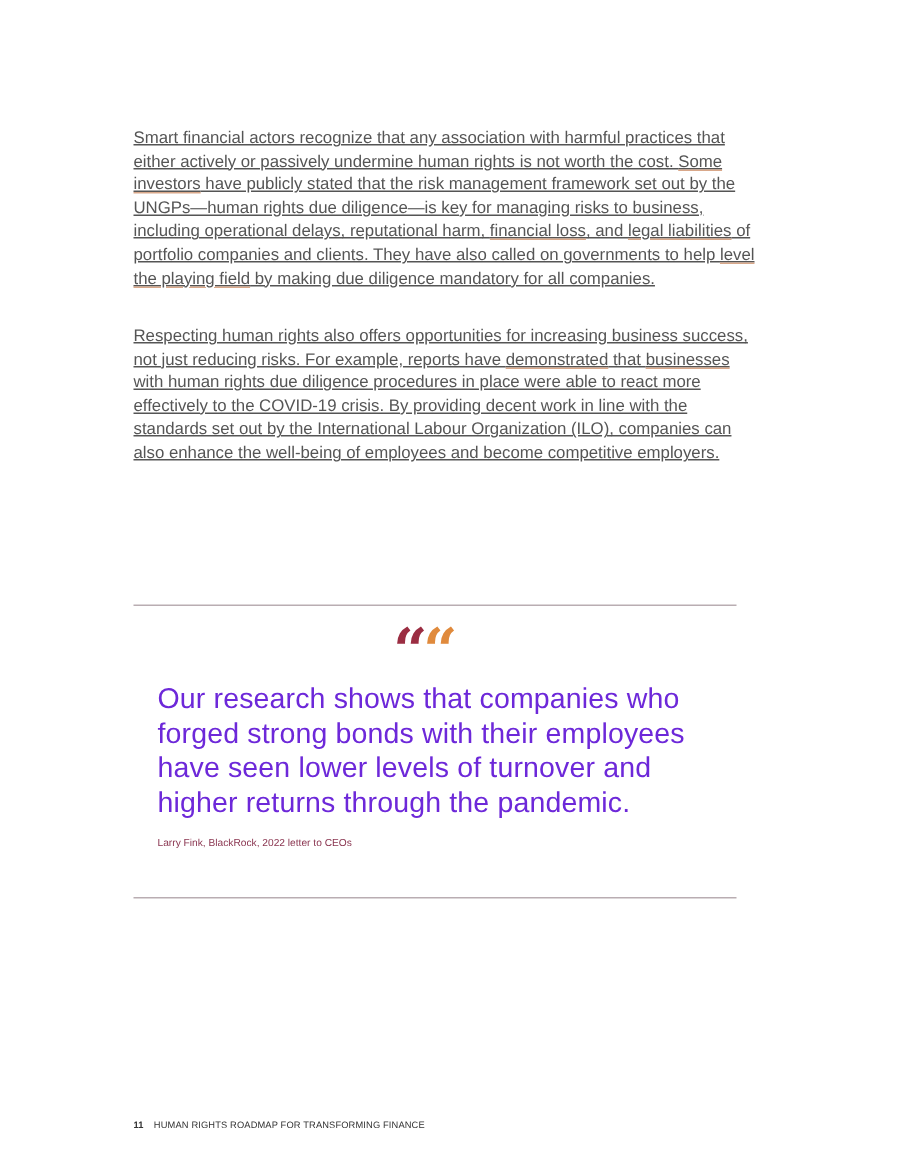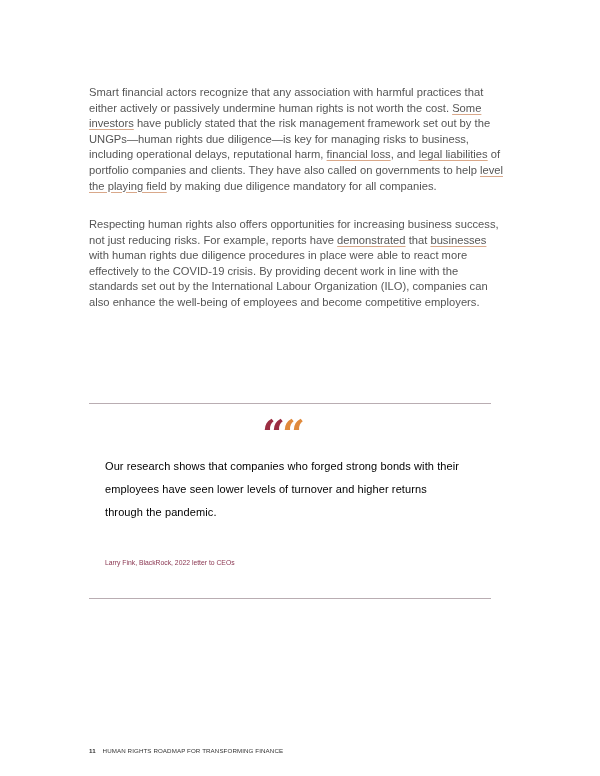--- a/index.html
+++ b/index.html
@@ -1,33 +1,33 @@
 <!DOCTYPE html>
 <html><head>
 <meta charset="utf-8">
 <style>
   html, body { margin: 0; padding: 0; background: #ffffff; }
   body { width: 600px; height: 776px; position: relative; overflow: hidden;
          font-family: "Liberation Sans", sans-serif; }
   .body-text { position: absolute; left: 89px; width: 420px; color: #555555;
-               font-size: 11.2px; line-height: 15.6px; }
+               font-size: 11.2px; line-height: 15.6px; text-decoration: underline; }
   .body-text p { margin: 0; }
   #para1 { top: 85px; }
   #para2 { top: 217px; }
   .link { color: #555555; text-decoration: underline; text-decoration-color: #d9a88a;
           text-underline-offset: 2px; cursor: pointer; }
   .rule { position: absolute; left: 89px; width: 402px; height: 1px; background: #b9adb2; }
   #rule-top { top: 403px; }
   #rule-bottom { top: 598px; }
   .quote-mark { position: absolute; top: 414px; left: 262px; font-family: "DejaVu Serif", serif;
                 font-weight: bold; font-size: 40px; line-height: 40px; height: 30px; overflow: hidden; }
   .qm1 { color: #9b2d42; }
   .qm2 { color: #e08a3c; margin-left: -3px; }
-  .quote-text { position: absolute; left: 105px; top: 455px; width: 360px; color: #000000;
-                font-size: 11px; line-height: 23px; letter-spacing: 0.1px; }
+  .quote-text { position: absolute; left: 105px; top: 455px; width: 360px; color: #6d28d9;
+                font-size: 19px; line-height: 23px; letter-spacing: 0.1px; }
   .quote-attrib { position: absolute; left: 105px; top: 559px; color: #8a3550;
                   font-size: 6.8px; }
   .footer { position: absolute; left: 89px; top: 747px; font-size: 6.2px; color: #333333;
             letter-spacing: 0.1px; }
   .footer .page-num { font-weight: bold; margin-right: 5px; }
 </style>
 </head>
 <body>
 
 <div class="body-text" id="para1">

